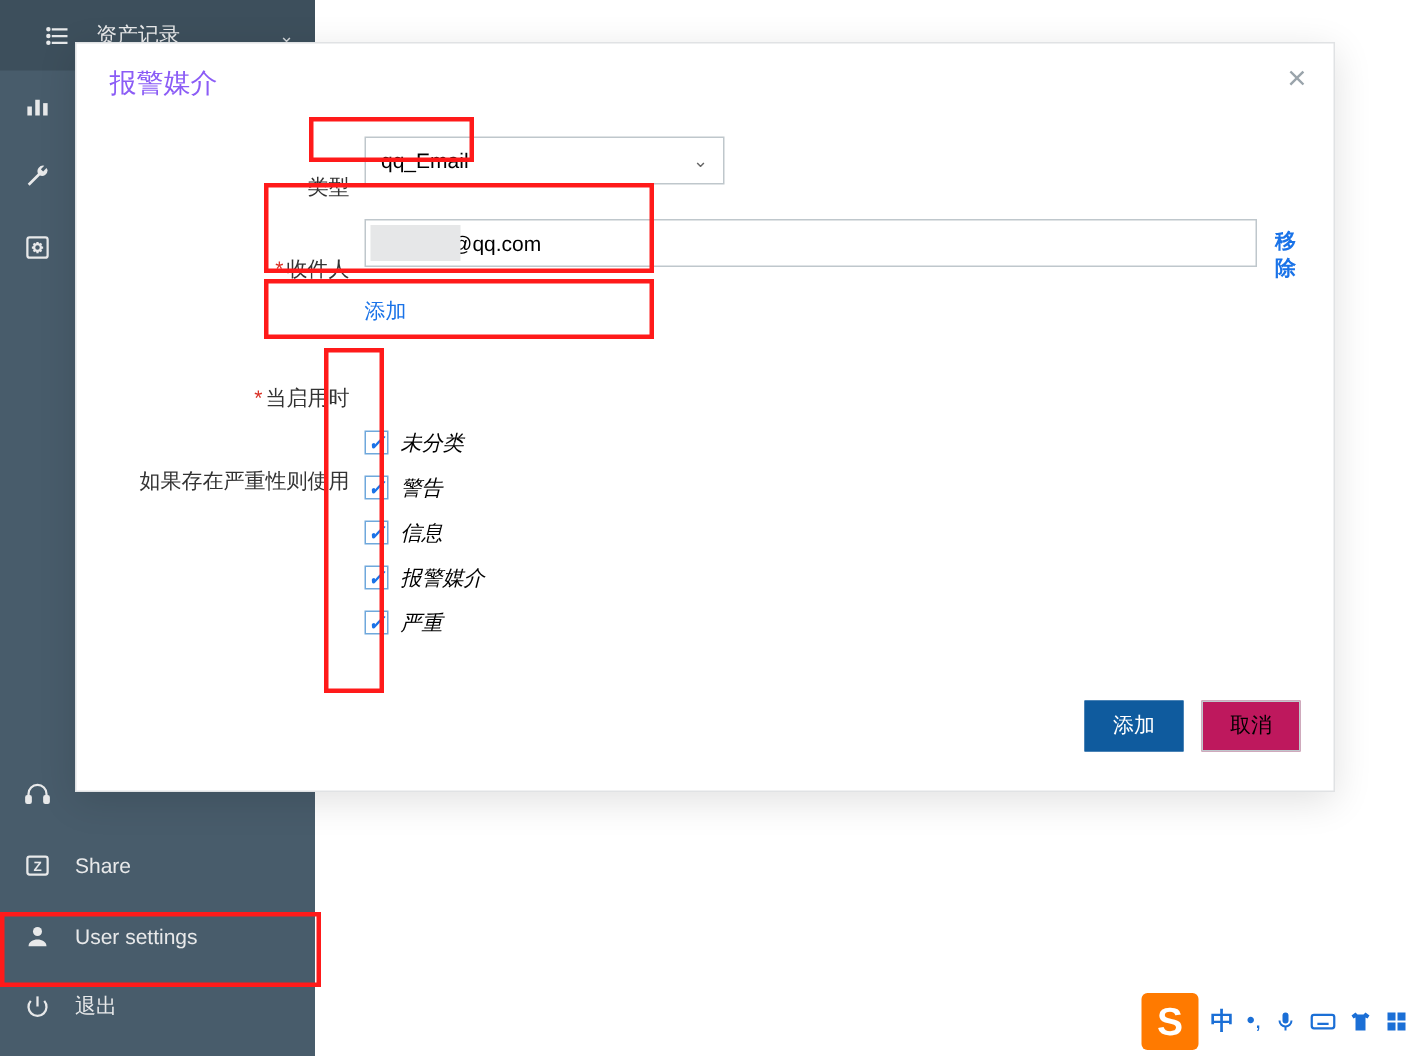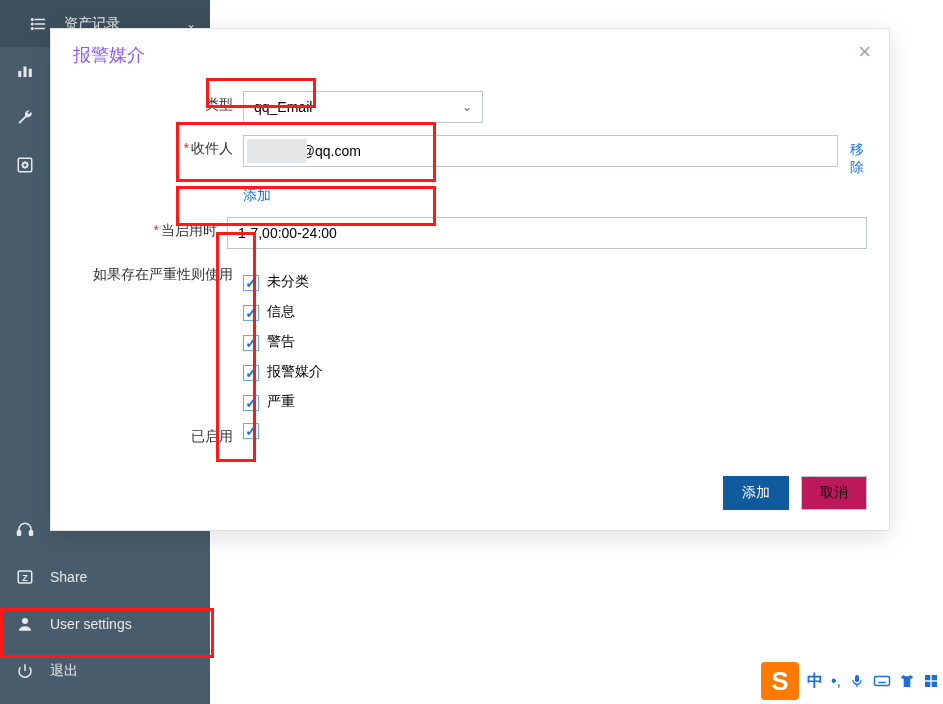--- a/index.html
+++ b/index.html
@@ -97,20 +97,21 @@
       display: flex;
       align-items: flex-start;
       margin-bottom: 12px;
     }
     .form-label {
       width: 170px;
       text-align: right;
       padding-right: 10px;
       padding-top: 5px;
       color: #333;
+      margin-top: 20px;
     }
     .req { color: #d93025; margin-right: 2px; }
     .form-control { flex: 1; }
 
     .select-box {
       width: 240px;
       height: 32px;
       border: 1px solid #bfc7cc;
       display: flex;
       align-items: center;
@@ -123,25 +124,25 @@
 
     .text-input {
       width: 600px;
       height: 32px;
       border: 1px solid #bfc7cc;
       padding: 0 10px;
       font-size: 14px;
     }
     .text-input.wide { width: 640px; }
 
-    .link-blue { color: #1a73e8; cursor: pointer; margin-left: 12px; padding-top: 6px;}
+    .link-blue { color: #1a73e8; cursor: pointer; margin-left: 12px; padding-top: 6px; font-weight: bold;}
 
     .link-blue-inline { color: #1a73e8; cursor: pointer; display: inline-block; margin-top: 4px; }
 
-    .checkbox-line { display: flex; align-items: flex-end; height: 30px; }
+    .checkbox-line { display: flex; align-items: flex-start; height: 30px; font-style: italic; }
     .cb {
       width: 16px; height: 16px; border: 1px solid #6fa8dc;
       display: inline-flex; align-items: center; justify-content: center;
       margin-right: 8px; color: #1a73e8; font-size: 14px; cursor: pointer;
       background: #fff;
     }
     .cb.checked::before { content: "✓"; font-weight: bold; }
 
     .modal-footer {
       display: flex;
@@ -328,58 +329,49 @@
   <div class="form-row" style="margin-top:-6px;">
     <div class="form-label"></div>
     <div class="form-control">
       <span class="link-blue-inline">添加</span>
     </div>
   </div>
 
   <div class="form-row">
     <div class="form-label">
       <span class="req">*</span><span>当启用时</span>
-    </div>
-    <div class="form-control">
-      <input class="text-input wide" value="1-7,00:00-24:00" style="">
     </div>
   </div>
 
   <div class="form-row">
     <div class="form-label">如果存在严重性则使用</div>
     <div class="form-control">
       <div class="checkbox-line">
           <span class="cb checked"></span>
           <span>未分类</span>
         </div>
       <div class="checkbox-line">
           <span class="cb checked"></span>
-          <span>信息</span>
+          <span>警告</span>
         </div>
       <div class="checkbox-line">
           <span class="cb checked"></span>
-          <span>警告</span>
+          <span>信息</span>
         </div>
       <div class="checkbox-line">
           <span class="cb checked"></span>
           <span>报警媒介</span>
         </div>
       <div class="checkbox-line">
           <span class="cb checked"></span>
           <span>严重</span>
         </div>
     </div>
   </div>
 
-  <div class="form-row">
-    <div class="form-label">已启用</div>
-    <div class="form-control">
-      <span class="cb checked"></span>
-    </div>
-  </div>
 
   <div class="modal-footer">
     <button class="btn primary">添加</button>
     <button class="btn">取消</button>
   </div>
 
 </div>
 
 <div class="hl" style="left:206px;  top:78px;  width:110px; height:30px;"></div>
 <div class="hl" style="left:176px;  top:122px; width:260px; height:60px;"></div>

